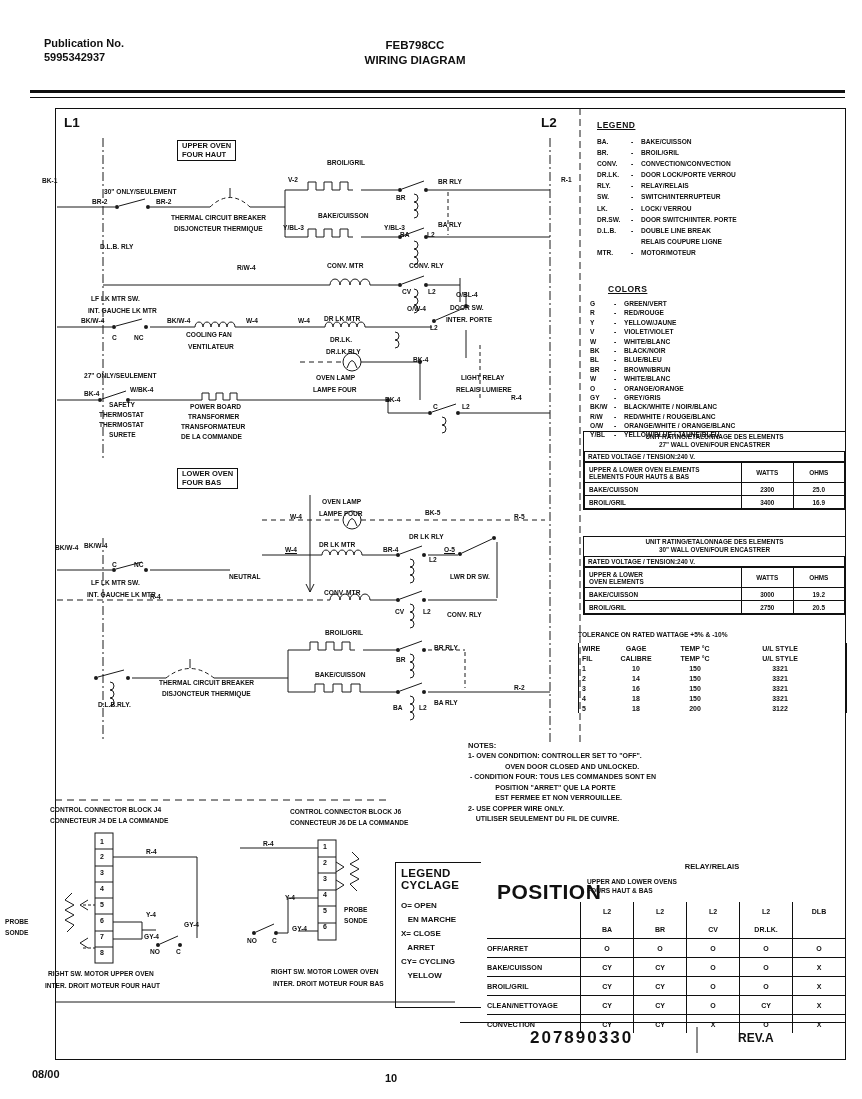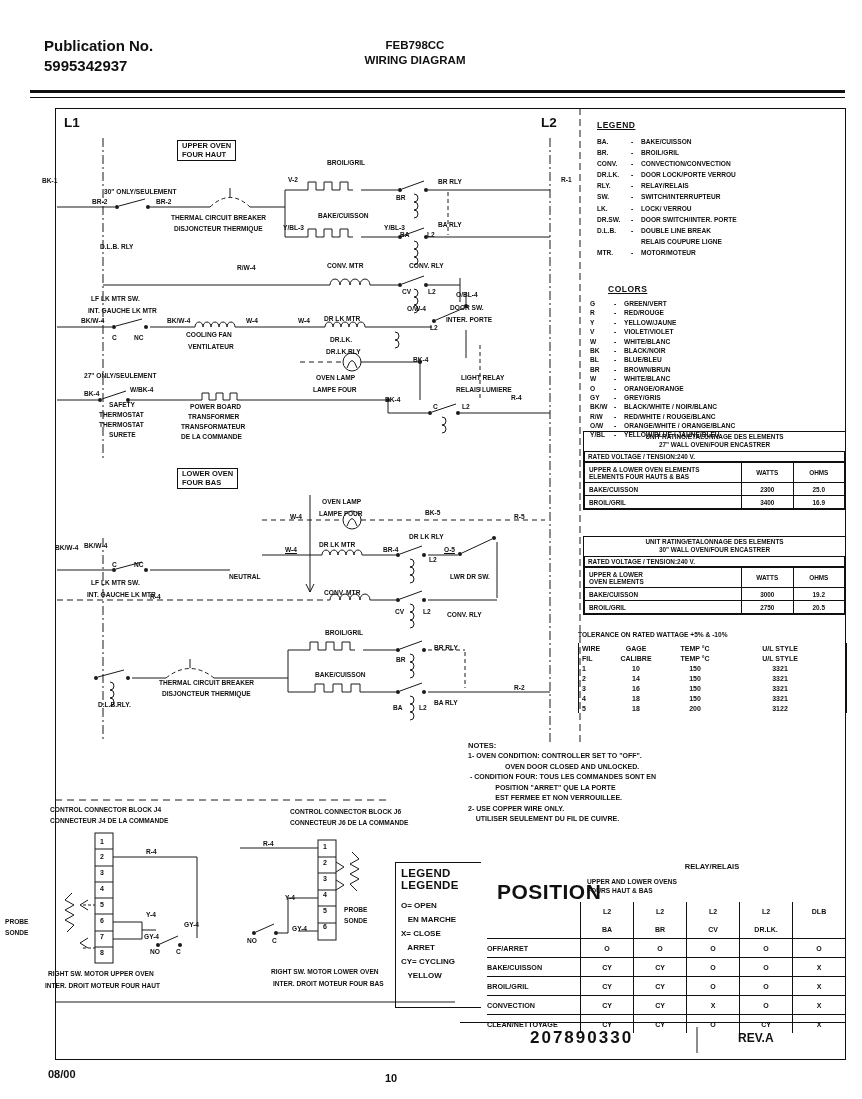--- a/index.html
+++ b/index.html
@@ -1,20 +1,20 @@
 <!DOCTYPE html>
 <html><head>
 <meta charset="utf-8">
 <style>
   html,body{margin:0;padding:0;background:#e8e8e8;}
   #page{position:relative;width:862px;height:1099px;background:#fff;color:#101010;
         font-family:"Liberation Sans",sans-serif;font-weight:bold;overflow:hidden;}
   .abs{position:absolute;}
   
-  #pub{left:44px;top:36px;font-size:15px;line-height:1.3;}
+  #pub{left:44px;top:36px;font-size:11px;line-height:1.3;}
   #title-block{left:300px;top:38px;width:230px;text-align:center;font-size:11.5px;line-height:1.3;}
   .rule{position:absolute;left:30px;width:815px;background:#101010;}
   
   #frame{left:55px;top:108px;width:789px;height:950px;border:1.5px solid #101010;}
   
   .lbl{position:absolute;font-size:6.6px;line-height:1.15;white-space:pre;}
   .lbl.big{font-size:13.5px;}
   .lbl.box{border:1px solid #101010;padding:1px 4px;font-size:7.5px;}
   .lbl.u{text-decoration:underline;}
   .lbl.pin{font-size:7px;}
@@ -61,21 +61,21 @@
   .prow.data{border-top:1px solid #101010;}
   .prow.data .rl{border-top:1px solid #101010;margin-top:-1px;padding-top:1px;}
   
   #pn-area{left:460px;top:1022px;width:385px;height:36px;border-top:1.5px solid #101010;}
   #pn{position:absolute;left:70px;top:5px;font-size:17px;letter-spacing:2px;}
   #rev{position:absolute;left:278px;top:8px;font-size:12px;}
   
   #caution{left:44px;top:1006px;font-size:8px;line-height:1.6;}
   #caution .ct{font-size:11px;letter-spacing:.3px;}
   
-  #f-date{left:48px;top:1068px;font-size:11px;}
+  #f-date{left:32px;top:1068px;font-size:11px;}
   #f-page{left:385px;top:1072px;font-size:11px;}
   svg{position:absolute;left:0;top:0;pointer-events:none;}
 </style>
 </head>
 <body>
 <div id="page">
 
 <div class="abs" id="pub">
   <div>Publication No.</div>
   <div>5995342937</div>
@@ -606,21 +606,21 @@
       </div>
     </div>
 
 <div class="abs" id="notes">
   <div class="nt">NOTES:</div>
   <div id="notes-lines"><div>1- OVEN CONDITION: CONTROLLER SET TO "OFF".</div><div>                   OVEN DOOR CLOSED AND UNLOCKED.</div><div> - CONDITION FOUR: TOUS LES COMMANDES SONT EN</div><div>              POSITION "ARRET" QUE LA PORTE</div><div>              EST FERMEE ET NON VERROUILLEE.</div><div>2- USE COPPER WIRE ONLY.</div><div>    UTILISER SEULEMENT DU FIL DE CUIVRE.</div></div>
 </div>
 
 <div class="abs" id="legend-box">
   <div class="t">LEGEND</div>
-  <div class="t">LEGENDE</div>
+  <div class="t">CYCLAGE</div>
   <div id="lb-items">
         <div>O= OPEN</div>
         <div>   EN MARCHE</div>
         <div>X= CLOSE</div>
         <div>   ARRET</div>
         <div>CY= CYCLING</div>
         <div>   YELLOW</div>
       </div>
 </div>
 
@@ -666,33 +666,33 @@
         </div>
         <div class="prow data">
           <div class="rl">BROIL/GRIL</div>
           <div class="pc">CY</div>
           <div class="pc">CY</div>
           <div class="pc">O</div>
           <div class="pc">O</div>
           <div class="pc">X</div>
         </div>
         <div class="prow data">
-          <div class="rl">CONVECTION</div>
-          <div class="pc">CY</div>
-          <div class="pc">CY</div>
-          <div class="pc">X</div>
-          <div class="pc">O</div>
+          <div class="rl">CLEAN/NETTOYAGE</div>
+          <div class="pc">CY</div>
+          <div class="pc">CY</div>
+          <div class="pc">O</div>
+          <div class="pc">CY</div>
           <div class="pc">X</div>
         </div>
         <div class="prow data">
-          <div class="rl">CLEAN/NETTOYAGE</div>
-          <div class="pc">CY</div>
-          <div class="pc">CY</div>
-          <div class="pc">O</div>
-          <div class="pc">CY</div>
+          <div class="rl">CONVECTION</div>
+          <div class="pc">CY</div>
+          <div class="pc">CY</div>
+          <div class="pc">X</div>
+          <div class="pc">O</div>
           <div class="pc">X</div>
         </div>
       </div>
 </div>
 
 <div class="abs" id="pn-area">
   <div id="pn">207890330</div>
   <div id="rev">REV.A</div>
 </div>
 

